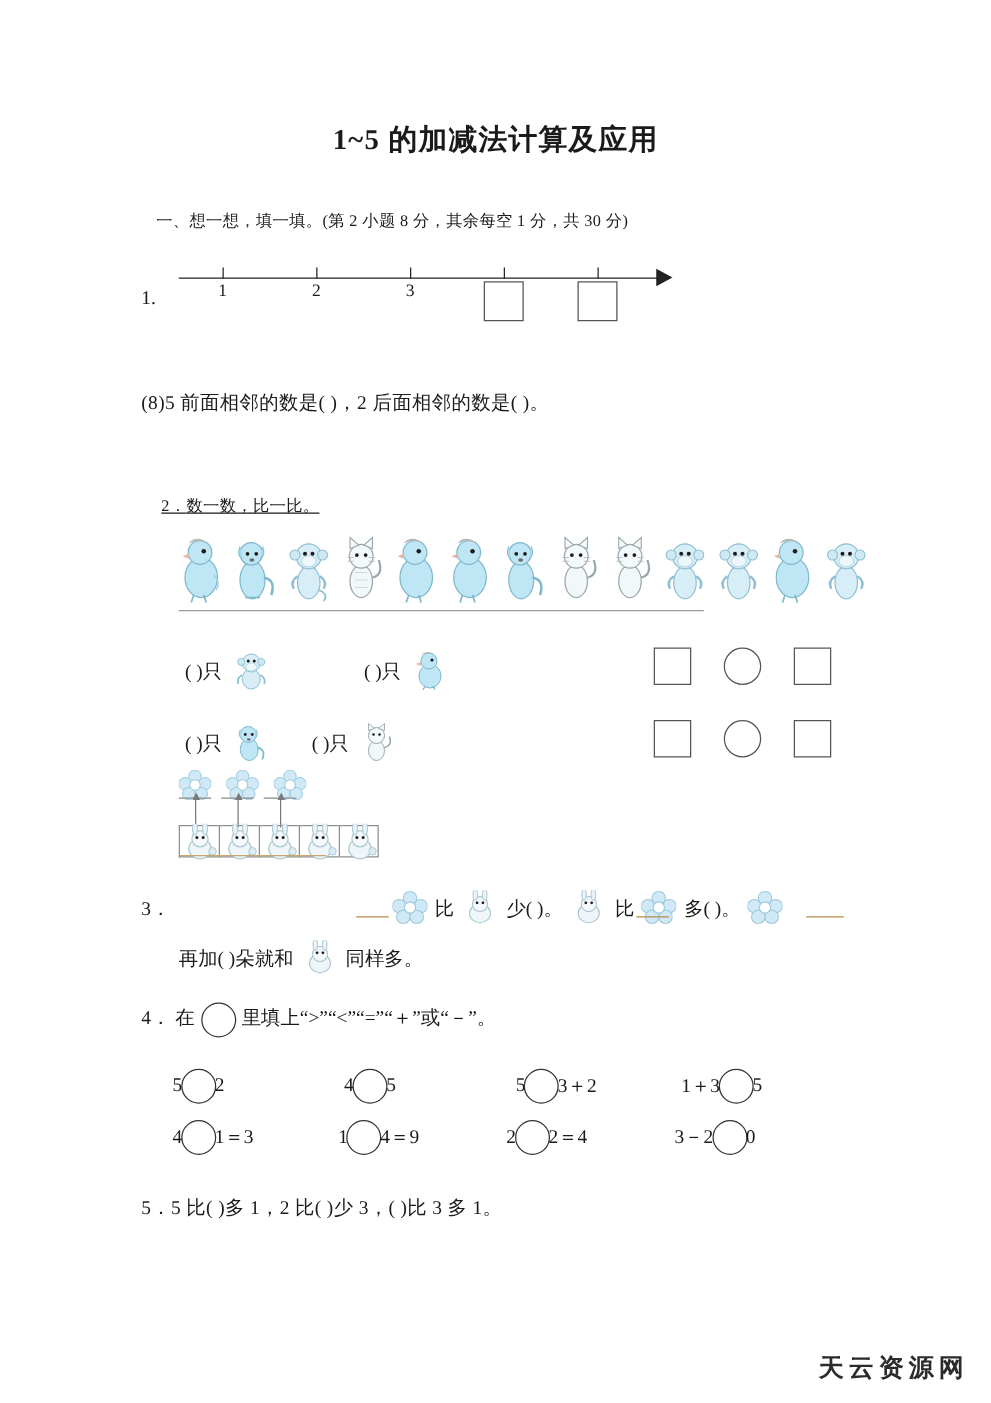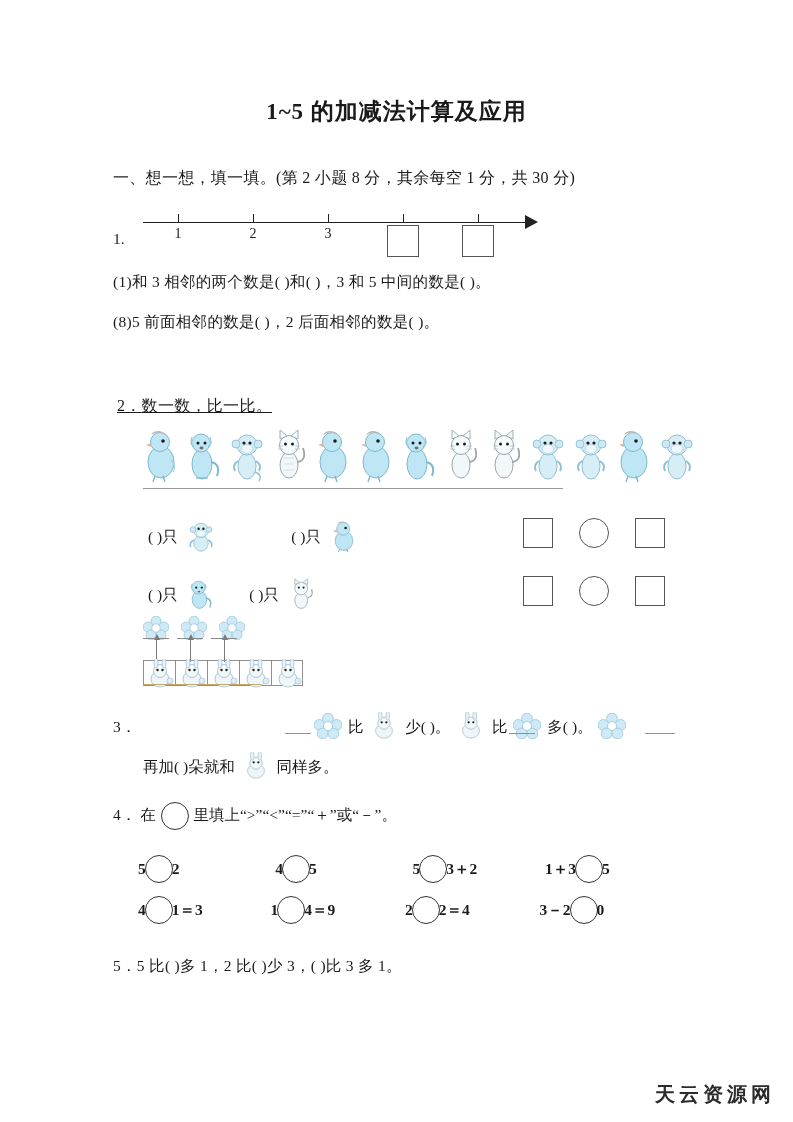--- a/index.html
+++ b/index.html
@@ -31,23 +31,24 @@
     text-align: center;
     font-size: 23px;
     font-weight: bold;
     letter-spacing: 1px;
     font-family: "Liberation Serif", "DejaVu Serif", serif;
   }
 
   
   .sec-head {
     position: absolute;
-    font-size: 16px;
+    font-size: 13px;
     white-space: nowrap;
     letter-spacing: 0.3px;
+    margin-left: 12px;
   }
   .qline {
     position: absolute;
     font-size: 15.5px;
     white-space: nowrap;
     letter-spacing: 0.3px;
   }
   .small-gap { display: inline-block; width: 30px; }
   .tiny-gap { display: inline-block; width: 22px; }
 
@@ -216,21 +217,20 @@
     position: absolute;
     left: 1px;
     top: -2px;
   }
 
   
   .eq-row {
     position: absolute;
     white-space: nowrap;
     font-size: 15.5px;
-    font-weight: bold;
   }
   .eq {
     display: inline-block;
     white-space: nowrap;
     vertical-align: middle;
   }
   .eq .op-ci {
     display: inline-block;
     width: 26px;
     height: 26px;
@@ -293,21 +293,20 @@
     <div class="tick" style="left:335px;"></div>
 
     <div class="tlabel" style="left:35px;">1</div>
     <div class="tlabel" style="left:110px;">2</div>
     <div class="tlabel" style="left:185px;">3</div>
 
     <div class="nbox" style="left:260px;"></div>
     <div class="nbox" style="left:335px;"></div>
   </div>
 
-  <div class="qline" style="left:113px; top:272px;">(1)和 3 相邻的两个数是(        )和(        )，3 和 5 中间的数是(       )。</div>
   <div class="qline" style="left:113px; top:312px;">(8)5 前面相邻的数是(       )，2 后面相邻的数是(       )。</div>
 
   <div class="sec-head" style="left:117px; top:396px;text-decoration:underline;">
     <span>2．</span><span>数一数，比一比。</span>
   </div>
 
   <div class="animal-row">
     
     <span class="fig">
       <svg width="36" height="56" viewBox="0 0 36 56">

